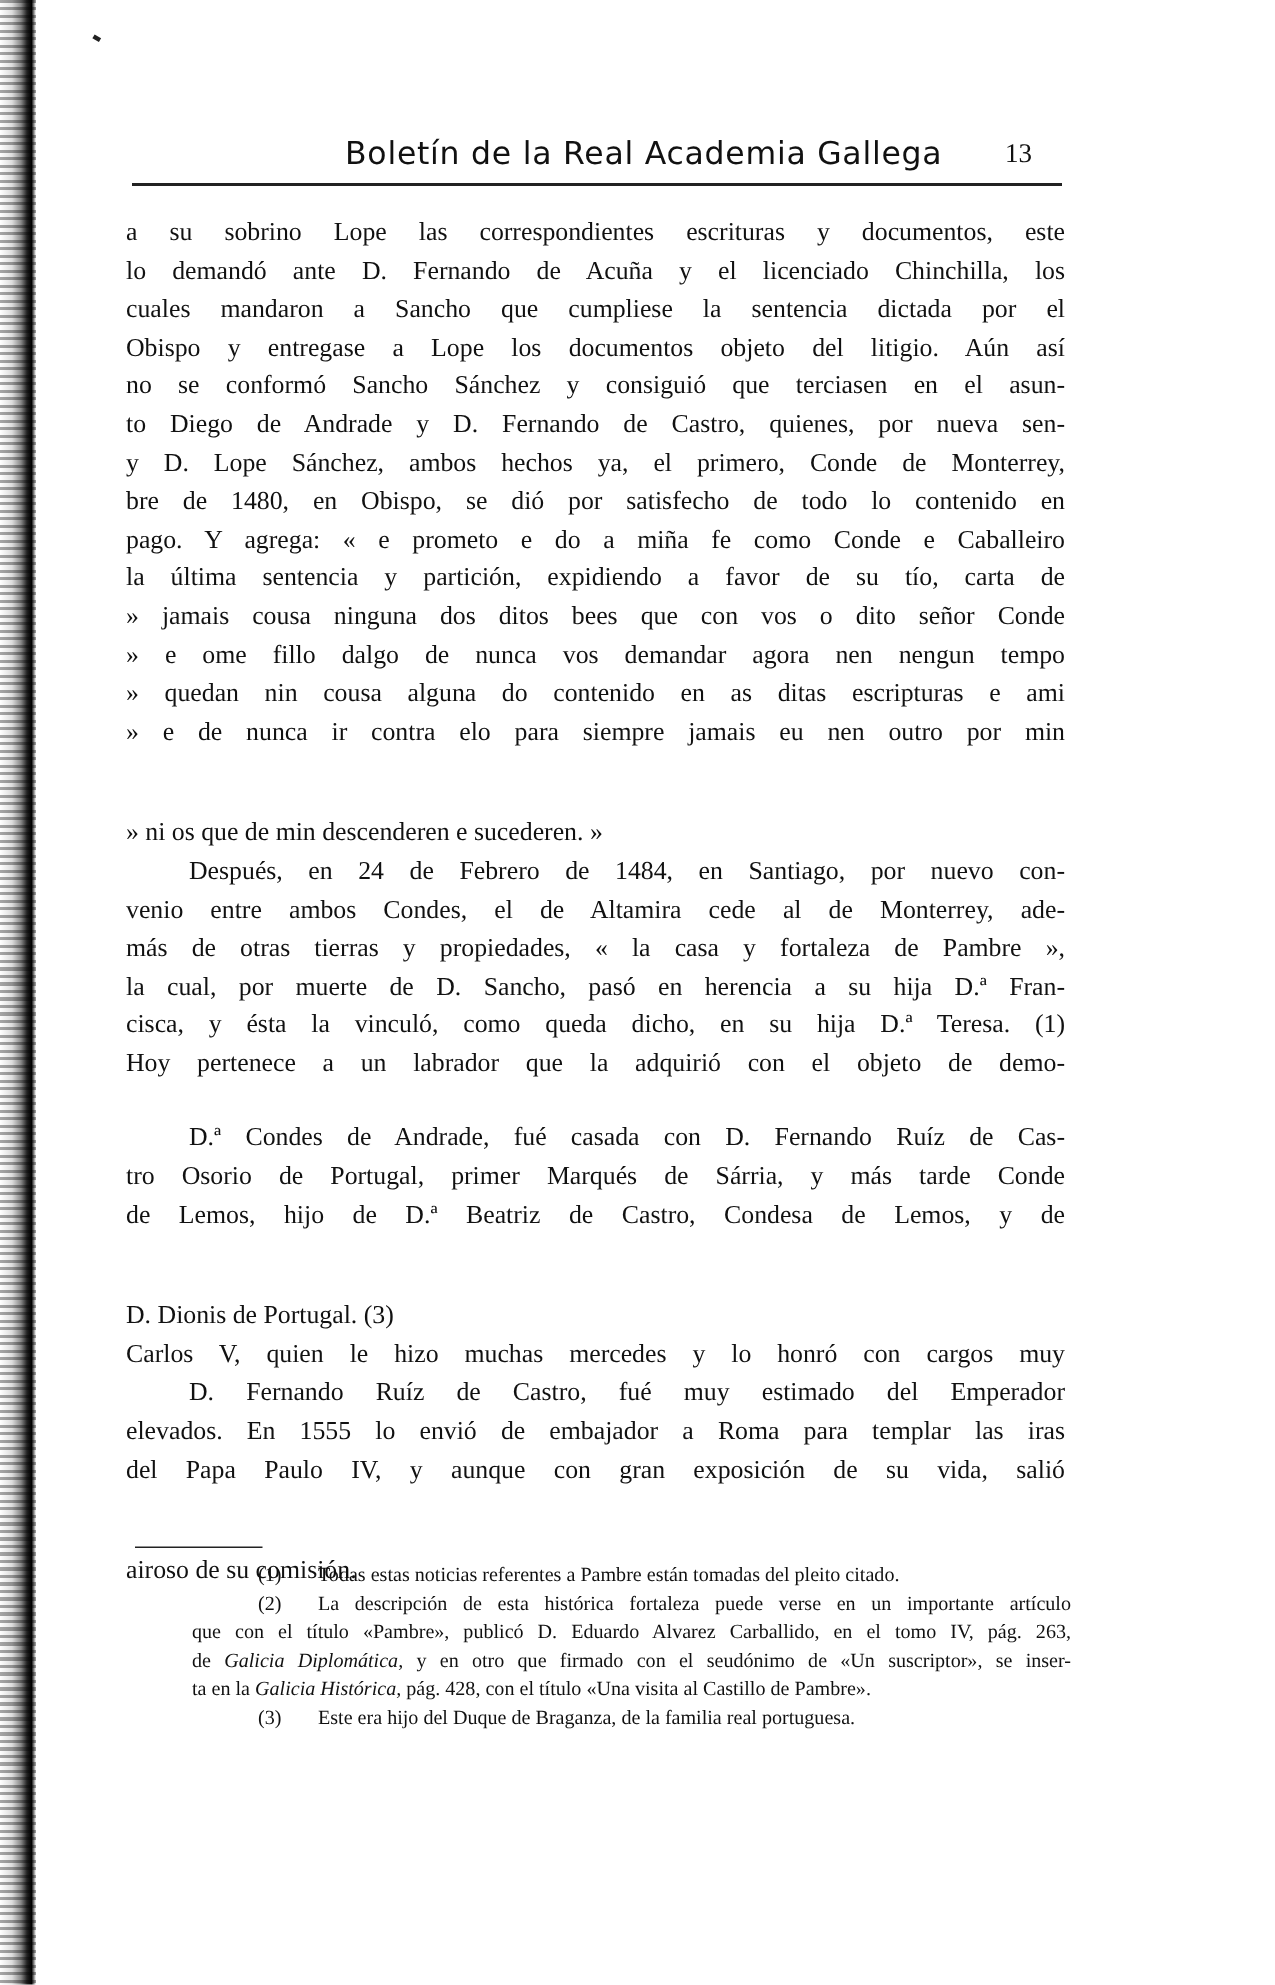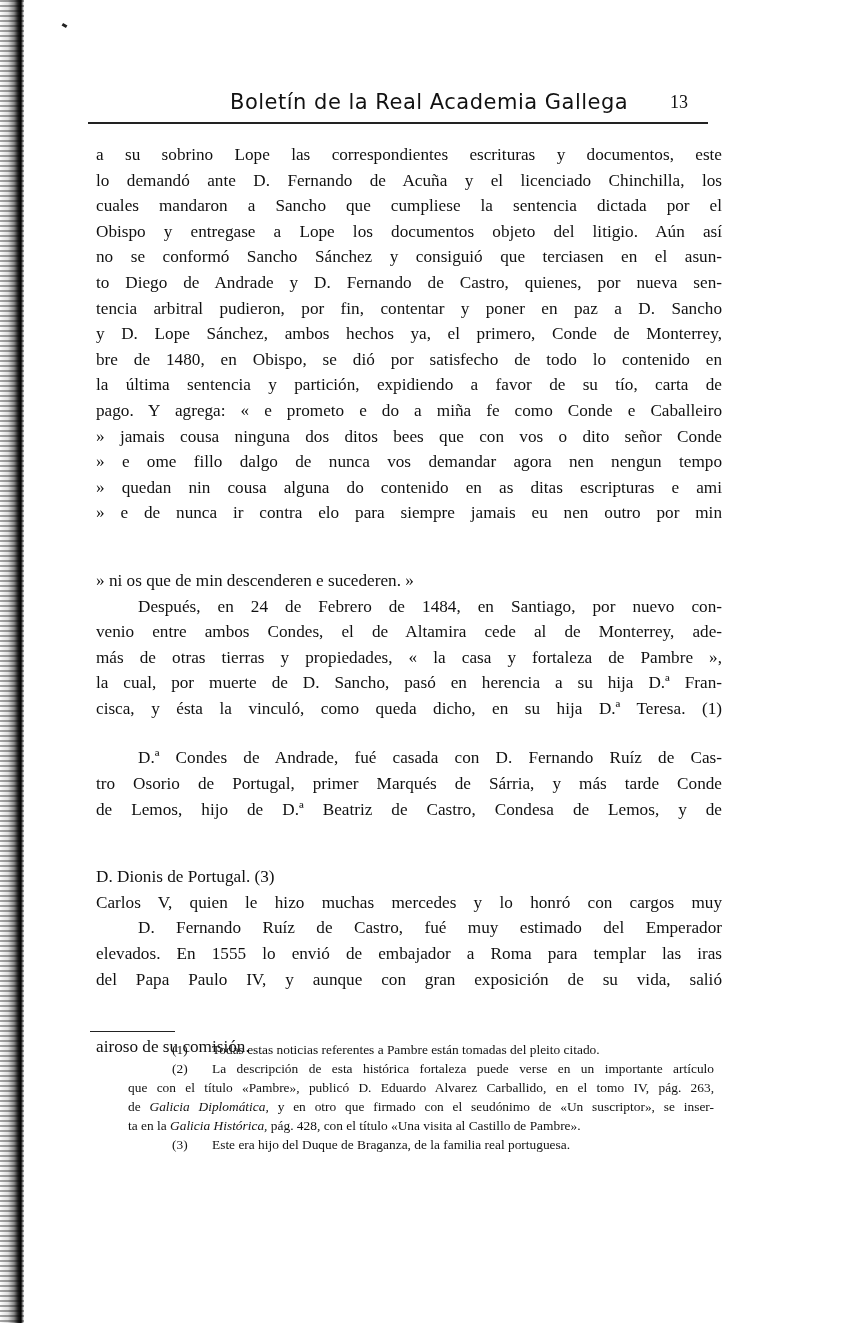--- a/index.html
+++ b/index.html
@@ -19,21 +19,21 @@
   }
   .running-title {
     position: absolute; left: 142px; top: 0; font-size: 21px; letter-spacing: 0.5px;
     font-family: "DejaVu Sans", sans-serif; font-weight: normal;
   }
   .page-number { position: absolute; right: 20px; top: 2px; font-size: 18px; }
   .header-rule {
     position: absolute; left: 88px; top: 122px; width: 620px; height: 2px; background: #222;
   }
   .body-text {
-    position: absolute; left: 96px; top: 142px; width: 626px;
+    position: absolute; left: 84px; top: 142px; width: 626px;
     font-size: 17.2px; line-height: 25.6px; text-align: justify;
   }
   .line { display: block; white-space: nowrap; text-align: justify; text-align-last: justify; }
   .line.last { text-align-last: left; margin-top: 42px; }
   .indent { padding-left: 42px; }
   .para-gap { height: 24px; }
   .fn-rule { position: absolute; left: 90px; top: 1031px; width: 85px; height: 1px; background: #222; }
   .footnotes {
     position: absolute; left: 88px; top: 1040px; width: 626px;
     font-size: 13.4px; line-height: 19px;
@@ -56,38 +56,38 @@
 
 <div class="body-text">
 
   <div>
     <span class="line">a su sobrino Lope las correspondientes escrituras y documentos, este</span>
     <span class="line">lo demandó ante D. Fernando de Acuña y el licenciado Chinchilla, los</span>
     <span class="line">cuales mandaron a Sancho que cumpliese la sentencia dictada por el</span>
     <span class="line">Obispo y entregase a Lope los documentos objeto del litigio. Aún así</span>
     <span class="line">no se conformó Sancho Sánchez y consiguió que terciasen en el asun-</span>
     <span class="line">to Diego de Andrade y D. Fernando de Castro, quienes, por nueva sen-</span>
-    <span class="line">tencia arbitral pudieron, por fin, contentar y poner en paz a D. Sancho</span>
     <span class="line">y D. Lope Sánchez, ambos hechos ya, el primero, Conde de Monterrey,</span>
     <span class="line">bre de 1480, en Obispo, se dió por satisfecho de todo lo contenido en</span>
+    <span class="line">pago. Y agrega: « e prometo e do a miña fe como Conde e Caballeiro</span>
     <span class="line">la última sentencia y partición, expidiendo a favor de su tío, carta de</span>
-    <span class="line">pago. Y agrega: « e prometo e do a miña fe como Conde e Caballeiro</span>
     <span class="line">» jamais cousa ninguna dos ditos bees que con vos o dito señor Conde</span>
     <span class="line">» e ome fillo dalgo de nunca vos demandar agora nen nengun tempo</span>
     <span class="line">» quedan nin cousa alguna do contenido en as ditas escripturas e ami</span>
     <span class="line">» e de nunca ir contra elo para siempre jamais eu nen outro por min</span>
     <span class="line last">» ni os que de min descenderen e sucederen. »</span>
   </div>
 
   <div>
     <span class="line indent">Después, en 24 de Febrero de 1484, en Santiago, por nuevo con-</span>
     <span class="line">venio entre ambos Condes, el de Altamira cede al de Monterrey, ade-</span>
     <span class="line">más de otras tierras y propiedades, « la casa y fortaleza de Pambre »,</span>
     <span class="line">la cual, por muerte de D. Sancho, pasó en herencia a su hija D.ª Fran-</span>
     <span class="line">cisca, y ésta la vinculó, como queda dicho, en su hija D.ª Teresa. (1)</span>
+    <span class="line">Hoy pertenece a un labrador que la adquirió con el objeto de demo-</span>
   </div>
   <div class="para-gap"></div>
 
   <div>
     <span class="line indent">D.ª Condes de Andrade, fué casada con D. Fernando Ruíz de Cas-</span>
     <span class="line">tro Osorio de Portugal, primer Marqués de Sárria, y más tarde Conde</span>
     <span class="line">de Lemos, hijo de D.ª Beatriz de Castro, Condesa de Lemos, y de</span>
     <span class="line last">D. Dionis de Portugal. (3)</span>
   </div>
 

